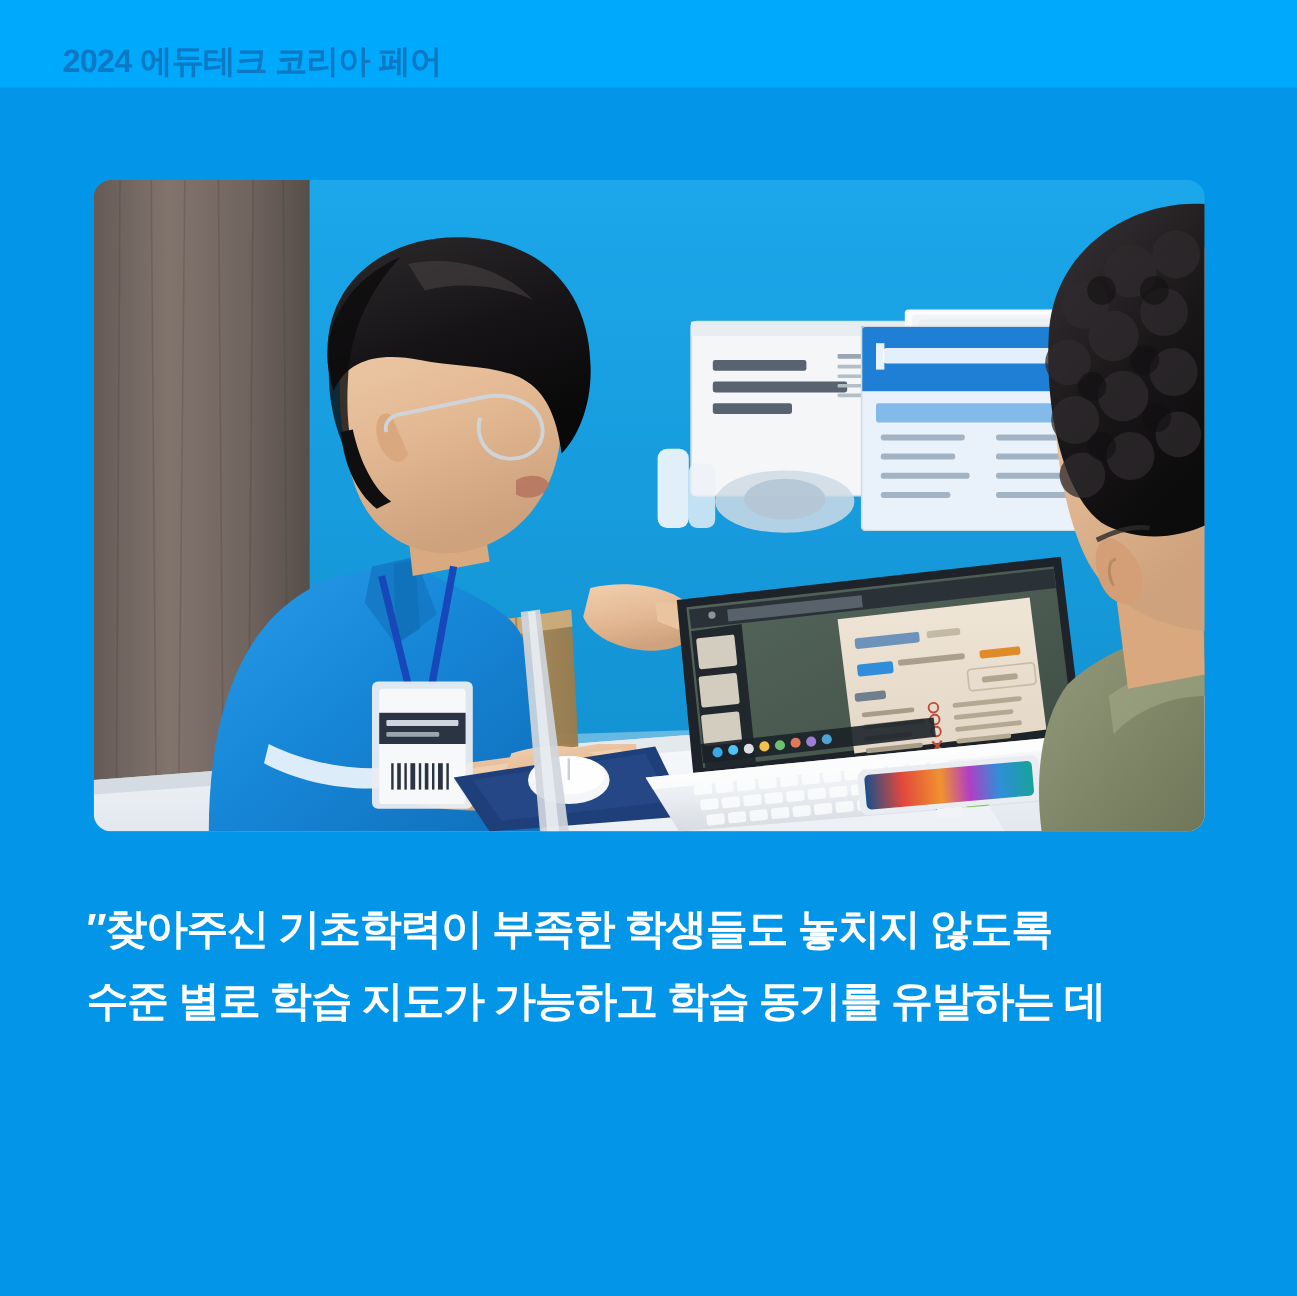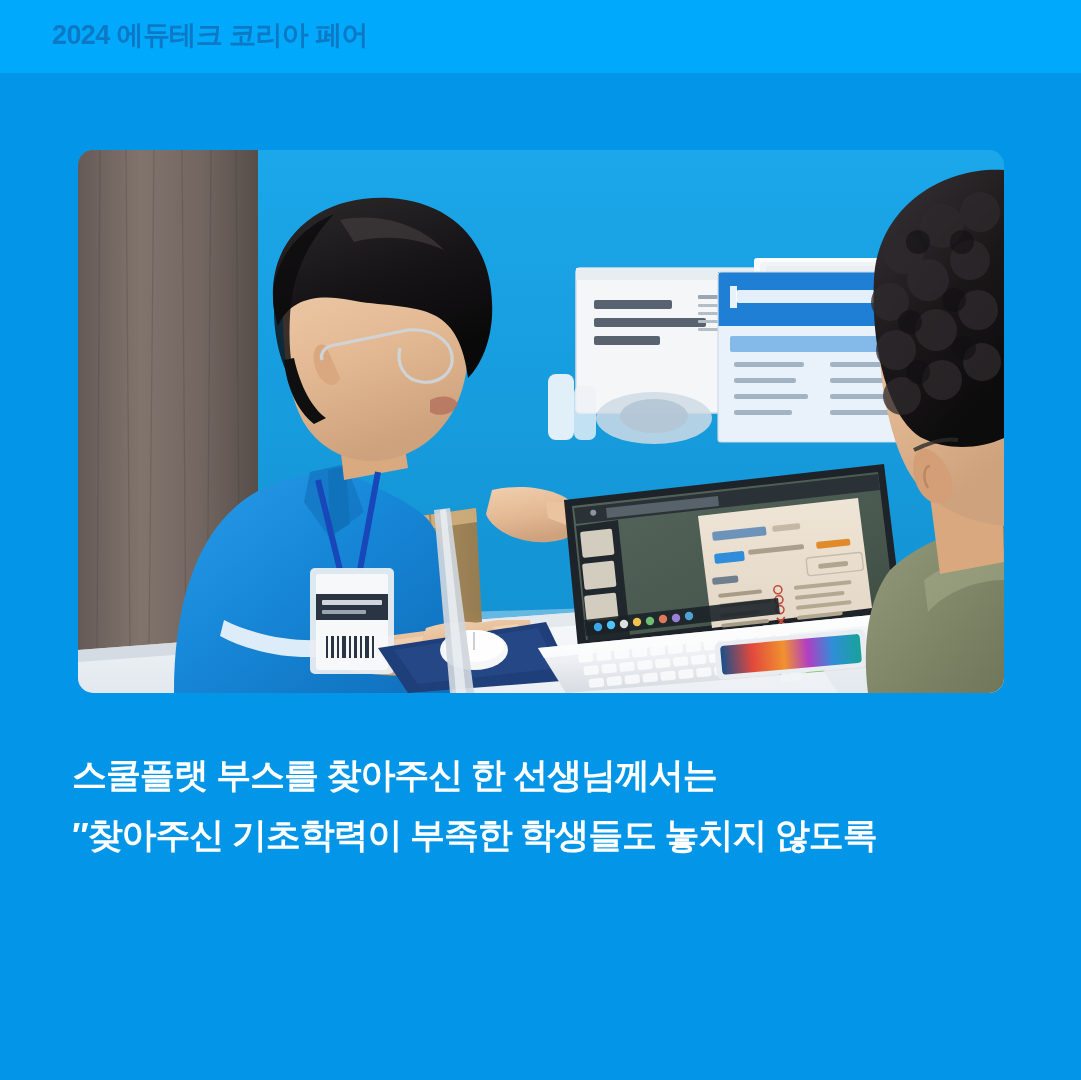--- a/index.html
+++ b/index.html
@@ -12,21 +12,21 @@
   .card{
     position:relative;width:1081px;height:1080px;
     background:#0396e8;overflow:hidden;
   }
   
   .header-band{
     position:absolute;left:0;top:0;width:1081px;height:73px;
     background:#01a9fd;
   }
   .header-title{
-    position:absolute;left:52px;top:17px;
+    position:absolute;left:52px;top:33px;
     font-size:27px;font-weight:700;letter-spacing:-0.6px;
     color:#0d78c4;white-space:nowrap;text-align:center;
   }
   
   .photo-frame{
     position:absolute;left:78px;top:150px;width:926px;height:543px;
     border-radius:15px;overflow:hidden;background:#129ad8;
   }
   .photo-frame svg{display:block;width:926px;height:543px;}
   
@@ -460,17 +460,17 @@
         </g>
 
         <path d="M836,300 C852,292 868,288 880,290" stroke="#2b2b2b" stroke-width="4" fill="none" opacity="0.8"></path>
       </g>
 
       <rect x="0" y="0" width="926" height="543" fill="none"></rect>
     </svg>
   </div>
 
   <div class="caption">
-    <div class="cap-line">스쿨플랫 부스를 찾아주신 한 선생님께서는</div>
     <div class="cap-line">″찾아주신 기초학력이 부족한 학생들도 놓치지 않도록</div>
+    <div class="cap-line">수준 별로 학습 지도가 가능하고 학습 동기를 유발하는 데</div>
   </div>
 
 </div>
 
 </body></html>

